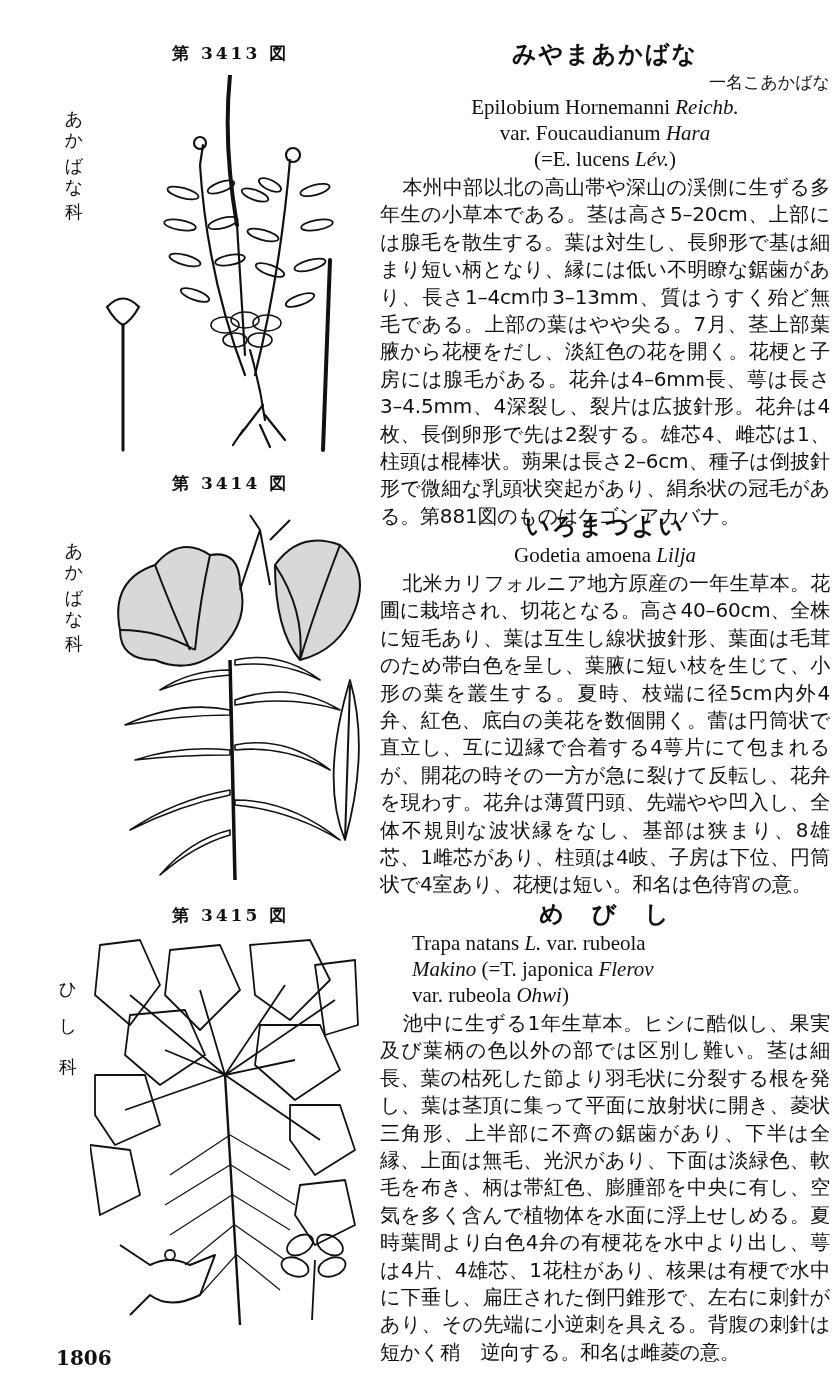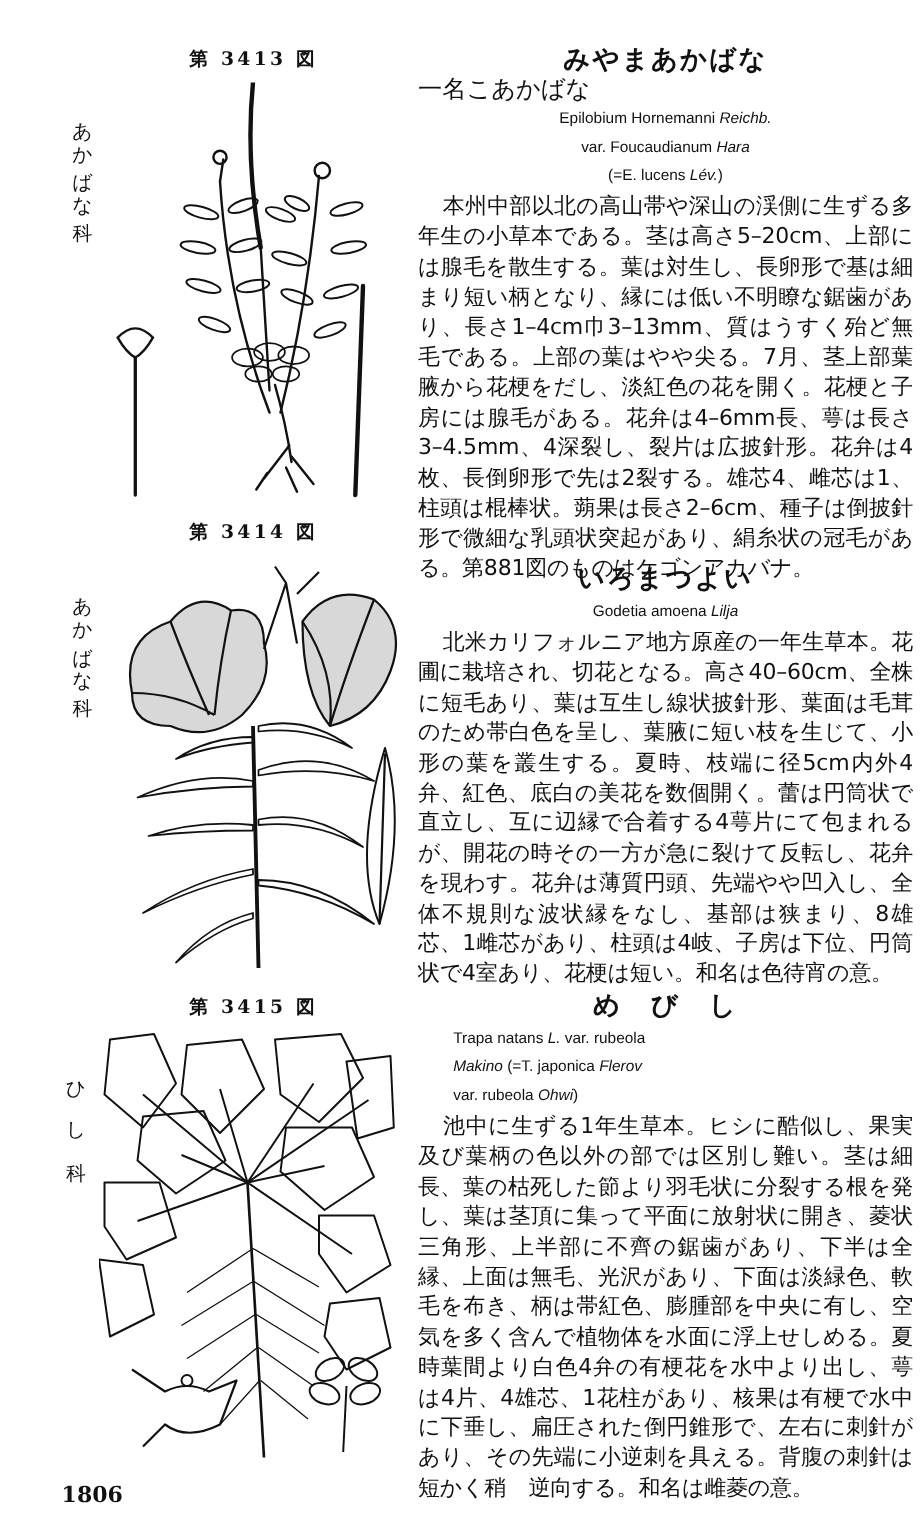--- a/index.html
+++ b/index.html
@@ -4,22 +4,22 @@
 <style>
   * { box-sizing: border-box; margin: 0; padding: 0; }
   html, body { width: 840px; height: 1400px; background: #ffffff; overflow: hidden; }
   body { position: relative; font-family: "DejaVu Serif", "Liberation Serif", serif; color: #111; }
 
   .fig-num { position: absolute; font-size: 17px; letter-spacing: 3px; font-family: "DejaVu Serif", serif; font-weight: bold; }
   .family { position: absolute; width: 24px; font-size: 18px; line-height: 24px; writing-mode: vertical-rl; text-orientation: upright; font-family: "DejaVu Sans", sans-serif; letter-spacing: 2px; }
 
   .entry { position: absolute; left: 380px; width: 450px; }
   .jp-title { text-align: center; font-size: 24px; font-weight: bold; font-family: "DejaVu Sans", sans-serif; letter-spacing: 2px; line-height: 32px; }
-  .alt-name { text-align: left; font-size: 22px; line-height: 24px; font-family: "DejaVu Sans", sans-serif; }
-  .sci { text-align: center; font-size: 14px; line-height: 26px; font-family: Liberation Sans, sans-serif; }
+  .alt-name { text-align: right; font-size: 17px; line-height: 24px; font-family: "DejaVu Sans", sans-serif; }
+  .sci { text-align: center; font-size: 21px; line-height: 26px; font-family: Liberation Serif, serif; }
   .sci.left { text-align: left; padding-left: 32px; }
   .sci i { font-style: italic; }
   .body-text { font-size: 20px; line-height: 27.4px; font-family: "DejaVu Sans", sans-serif; text-align: justify; margin-top: 2px; letter-spacing: -0.2px; }
   .body-text .first { display: inline-block; width: 1.1em; }
 
   .illus { position: absolute; }
   .page-no { position: absolute; left: 56px; top: 1346px; font-size: 20px; font-weight: bold; font-family: "DejaVu Serif", serif; }
 </style>
 </head>
 <body>

